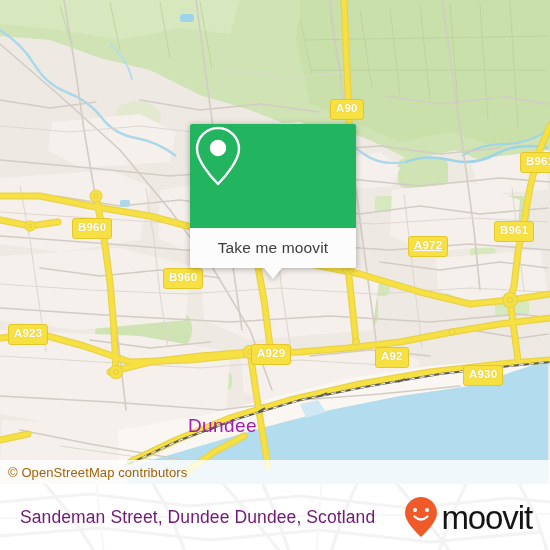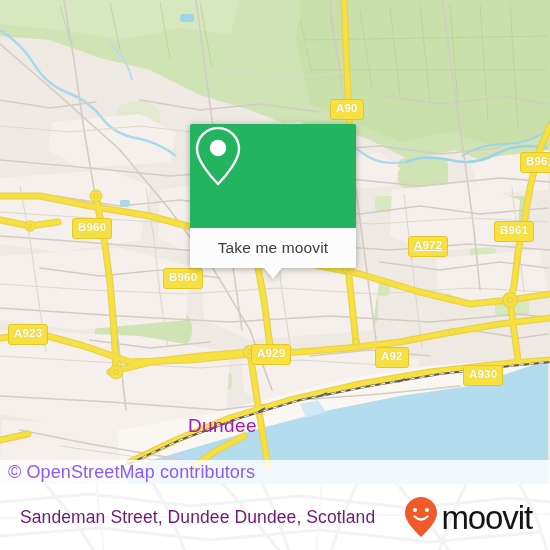--- a/index.html
+++ b/index.html
@@ -17,21 +17,21 @@
   }
   .map svg{position:absolute;left:0;top:0;}
 
   
   .attrib{
     position:absolute;left:0;bottom:0;width:550px;height:24px;
     background:rgba(255,255,255,0.80);
     display:flex;align-items:center;
   }
   .attrib span{
-    font-size:18px;color:#8b5cf6;padding-left:8px;letter-spacing:.1px;
+    font-size:13px;color:#a16207;padding-left:8px;letter-spacing:.1px;
     font-family:"Liberation Sans", sans-serif;
   }
 
   
   .shield{
     position:absolute;
     background:#f7e041;
     border:1.4px solid #e4c72a;
     border-radius:3px;
     color:#ffffff;

